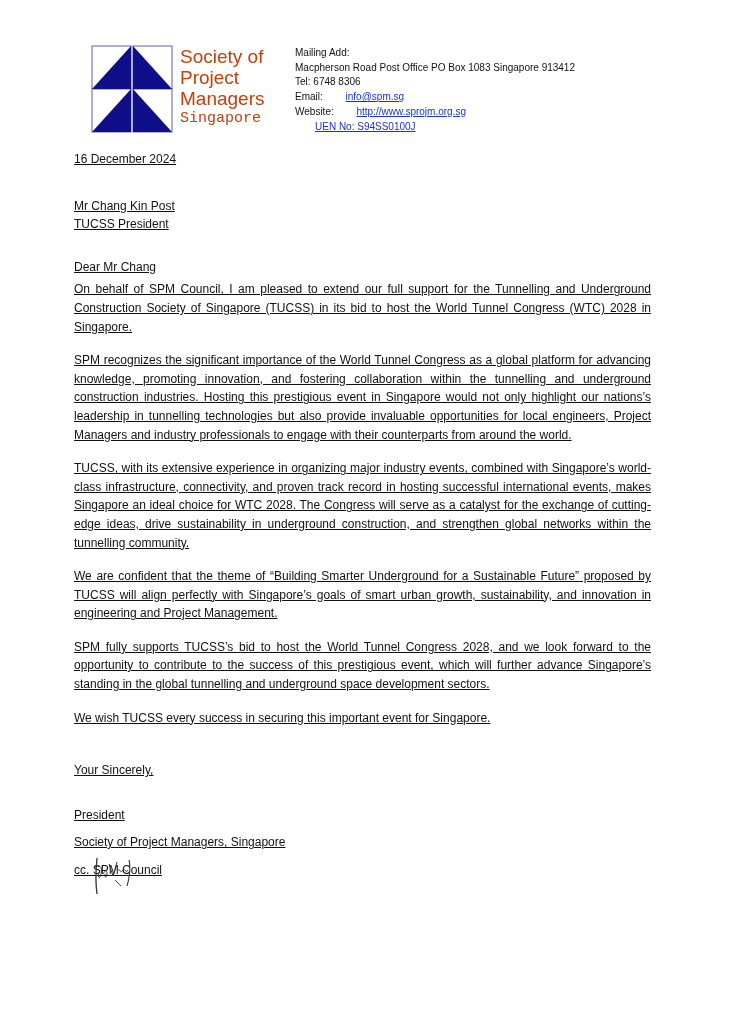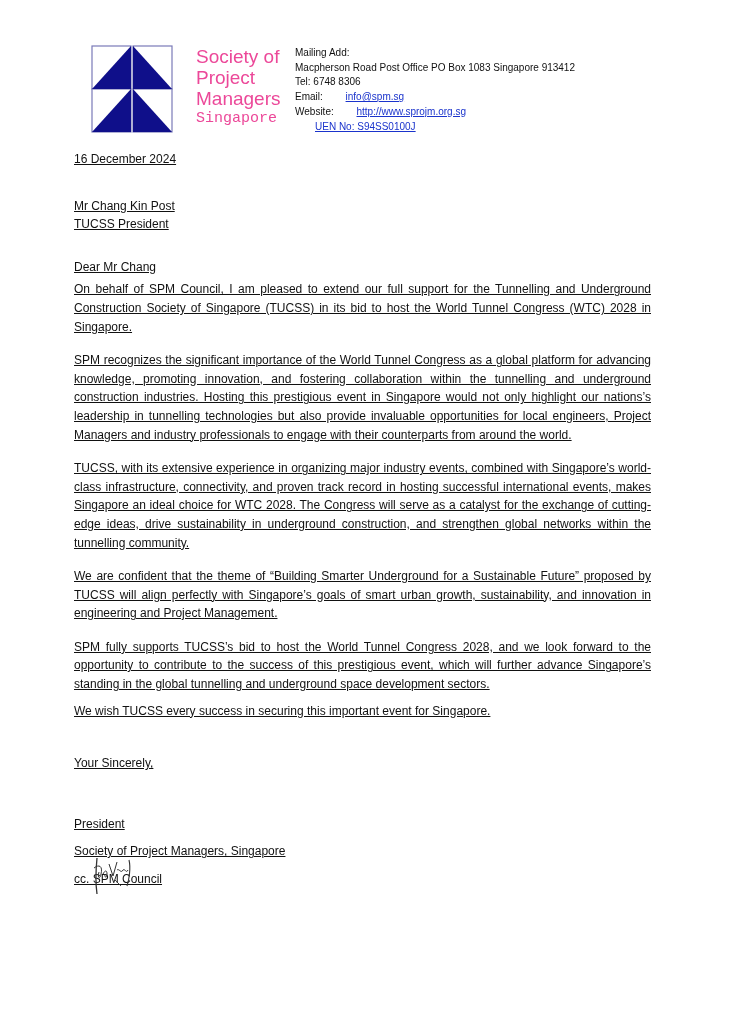--- a/index.html
+++ b/index.html
@@ -1,21 +1,21 @@
 <!DOCTYPE html>
 <html><head>
   <meta charset="utf-8">
   <style>
     html, body { margin: 0; padding: 0; background: #ffffff; }
     body { width: 755px; height: 1024px; position: relative; overflow: hidden;
            font-family: "Liberation Sans", "DejaVu Sans", sans-serif; color: #111; }
     .page { position: absolute; left: 0; top: 0; width: 755px; height: 1024px; }
     .logo { position: absolute; left: 91px; top: 45px; width: 180px; height: 88px; }
     .logo svg { position: absolute; left: 0; top: 0; }
-    .logo-text { position: absolute; left: 105px; top: 1px; color: #ec4899; line-height: 21px; }
+    .logo-text { position: absolute; left: 89px; top: 1px; color: #c2410c; line-height: 21px; }
     .logo-text .big { font-size: 19px; display: block; }
     .logo-text .small { font-size: 15px; display: block; line-height: 19px; font-family: Liberation Mono, monospace; }
     .contact { position: absolute; left: 295px; top: 46px; font-size: 10px; line-height: 14.7px; color: #111; }
     .contact a { color: #1a33cc; text-decoration: underline; padding-left: 20px; }
     .body { position: absolute; left: 74px; top: 150px; width: 577px; font-size: 12px; line-height: 18.6px; text-decoration: underline; }
     .body p { margin: 0; }
     .just { text-align: justify; }
     .subject { font-weight: bold; }
     .sig { position: absolute; left: 91px; top: 856px; width: 50px; height: 42px; }
   </style>
@@ -55,23 +55,23 @@
   <div class="body">
     <p>16 December 2024</p>
     <p style="margin-top:28px">Mr Chang Kin Post</p>
     <p>TUCSS President</p>
     <p style="margin-top:24px">Dear Mr Chang</p>
     <p style="margin-top:4px" class="just">On behalf of SPM Council, I am pleased to extend our full support for the Tunnelling and Underground Construction Society of Singapore (TUCSS) in its bid to host the World Tunnel Congress (WTC) 2028 in Singapore.</p>
     <p style="margin-top:15px" class="just">SPM recognizes the significant importance of the World Tunnel Congress as a global platform for advancing knowledge, promoting innovation, and fostering collaboration within the tunnelling and underground construction industries. Hosting this prestigious event in Singapore would not only highlight our nations’s leadership in tunnelling  technologies but also provide invaluable opportunities for local engineers, Project Managers and industry professionals to engage with their counterparts from around the world.</p>
     <p style="margin-top:15px" class="just">TUCSS, with its extensive experience in organizing major industry events, combined with Singapore’s world-class infrastructure, connectivity, and proven track record in hosting successful international events, makes Singapore an ideal choice for WTC 2028. The Congress will serve as a catalyst for the exchange of cutting-edge ideas, drive sustainability in underground construction, and strengthen global networks within the tunnelling community.</p>
     <p style="margin-top:15px" class="just">We are confident that the theme of “Building Smarter Underground for a Sustainable Future” proposed by TUCSS will align perfectly with Singapore’s goals of smart urban growth, sustainability, and innovation in engineering and Project Management.</p>
     <p style="margin-top:15px" class="just">SPM fully supports TUCSS’s bid to host the World Tunnel Congress 2028, and we look forward to the opportunity to contribute to the success of this prestigious event, which will further advance Singapore’s standing in the global tunnelling and underground space development sectors.</p>
-    <p style="margin-top:8px">We wish TUCSS every success in securing this important event for Singapore.</p>
+    <p style="margin-top:15px">We wish TUCSS every success in securing this important event for Singapore.</p>
     <p style="margin-top:34px">Your Sincerely,</p>
-    <p style="margin-top:42px">President</p>
+    <p style="margin-top:26px">President</p>
     <p style="margin-top:9px">Society of Project Managers, Singapore</p>
     <p style="margin-top:9px">cc. SPM Council</p>
   </div>
 
   <svg class="sig" viewBox="0 0 50 42">
     <path d="M6,2 C5,12 4,24 6,38" fill="none" stroke="#333" stroke-width="1.3"></path>
     <path d="M3,12 C8,8 12,10 10,18 C9,24 6,22 8,16" fill="none" stroke="#333" stroke-width="1"></path>
     <path d="M12,18 C14,14 16,14 16,18 C16,22 13,22 14,18" fill="none" stroke="#333" stroke-width="1"></path>
     <path d="M18,8 L22,20 L26,6" fill="none" stroke="#333" stroke-width="1"></path>
     <path d="M26,14 C28,12 30,18 32,14 C34,12 35,18 37,14" fill="none" stroke="#333" stroke-width="1"></path>

